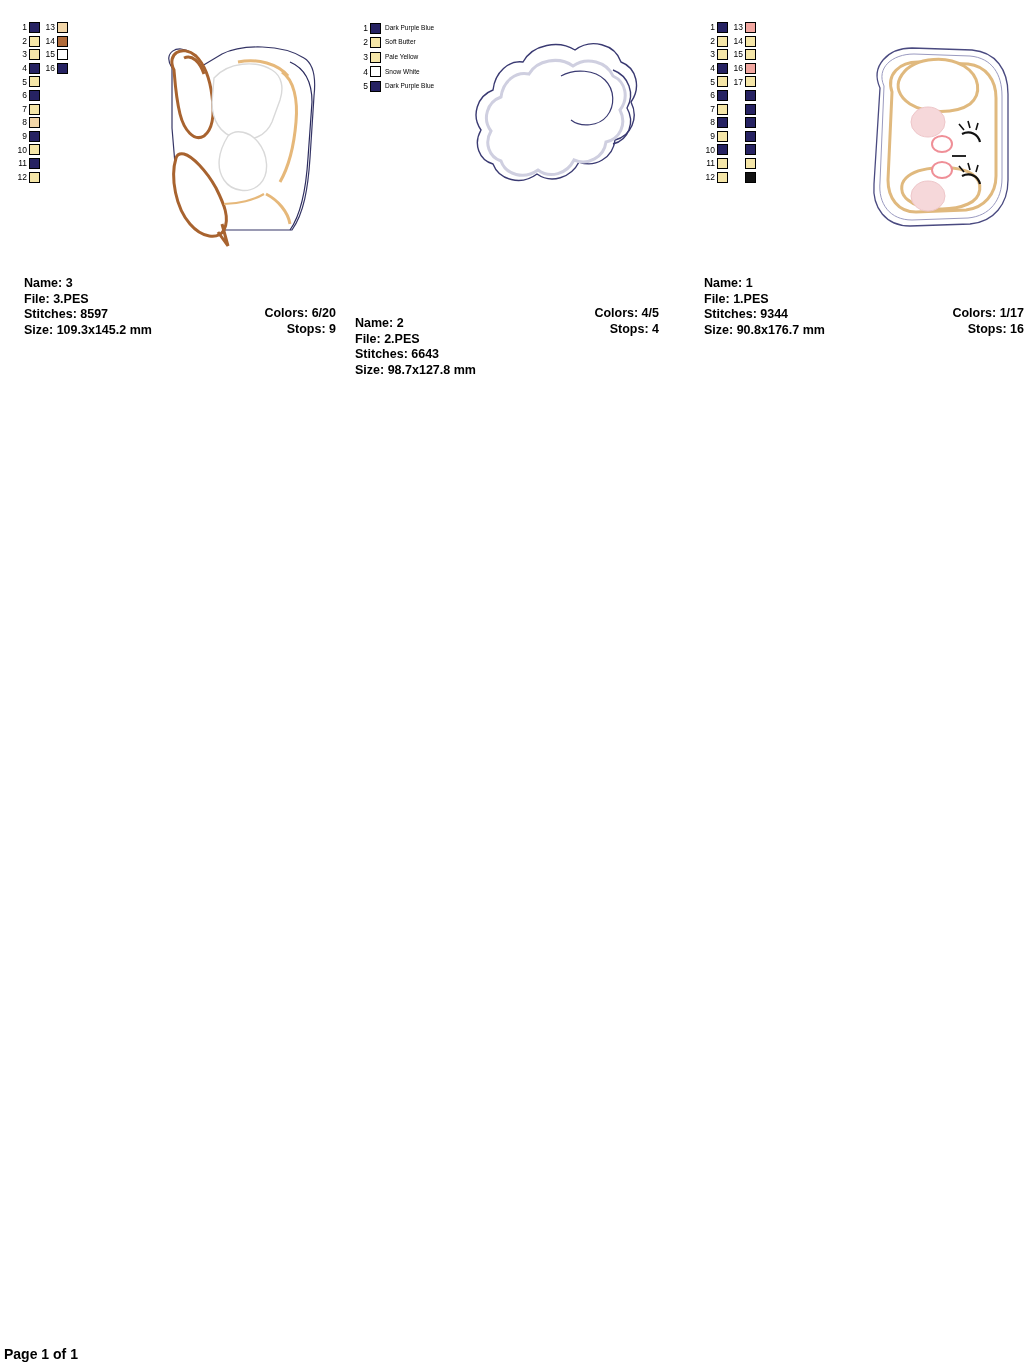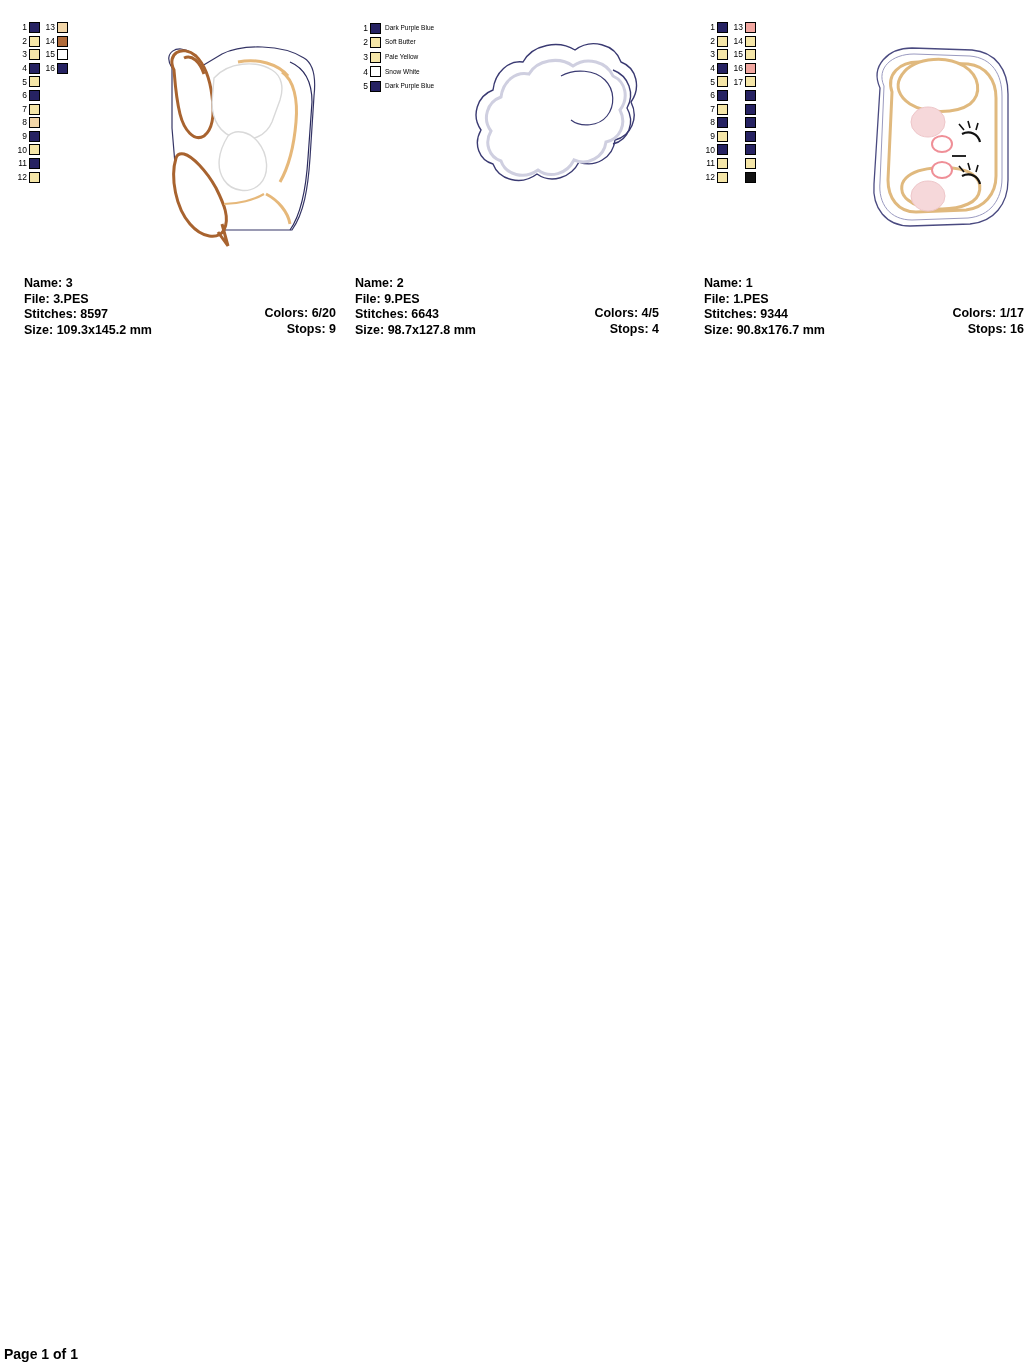--- a/index.html
+++ b/index.html
@@ -86,21 +86,21 @@
     position: absolute;
     font-size: 12.5px;
     font-weight: bold;
     line-height: 15.5px;
     white-space: nowrap;
   }
   .info-left  { left: 0px; top: 258px; }
   .info-right { right: 0px; top: 288px; text-align: right; }
   #design-1 .info-left  { left: 12px; }
   #design-1 .info-right { right: 8px; }
-  #design-2 .info-left  { left: 2px; }
+  #design-2 .info-left  { left: 2px; margin-top: 40px; }
   #design-2 .info-right { right: 24px; }
   #design-3 .info-left  { left: 4px; }
   #design-3 .info-right { right: 0px; }
 
   
   .footer {
     position: absolute;
     left: 0;
     right: 0;
     bottom: 8px;
@@ -286,21 +286,21 @@
         <path d="M118 62 C 136 62, 146 76, 142 92 C 138 108, 124 116, 110 112
                  C 96 108, 88 94, 92 80 C 96 68, 106 62, 118 62 Z" fill="#ffffff" stroke="#ffffff" stroke-width="1"></path>
         <path d="M150 52 C 166 58, 172 76, 164 90 C 172 104, 166 122, 150 126" fill="none" stroke="#3a3a72" stroke-width="1.4"></path>
         <path d="M98 58 C 112 50, 132 52, 142 62 C 152 72, 152 88, 144 98
                  C 136 108, 118 110, 108 102" fill="none" stroke="#3a3a72" stroke-width="1.2"></path>
       </svg>
     </div>
 
     <div class="info info-left">
       <div>Name: 2</div>
-      <div>File: 9.PES</div>
+      <div>File: 2.PES</div>
       <div>Stitches: 6643</div>
       <div>Size: 98.7x127.8 mm</div>
     </div>
     <div class="info info-right">
       <div>Colors: 4/5</div>
       <div>Stops: 4</div>
     </div>
   </div>
 
   <div class="design" id="design-3">

